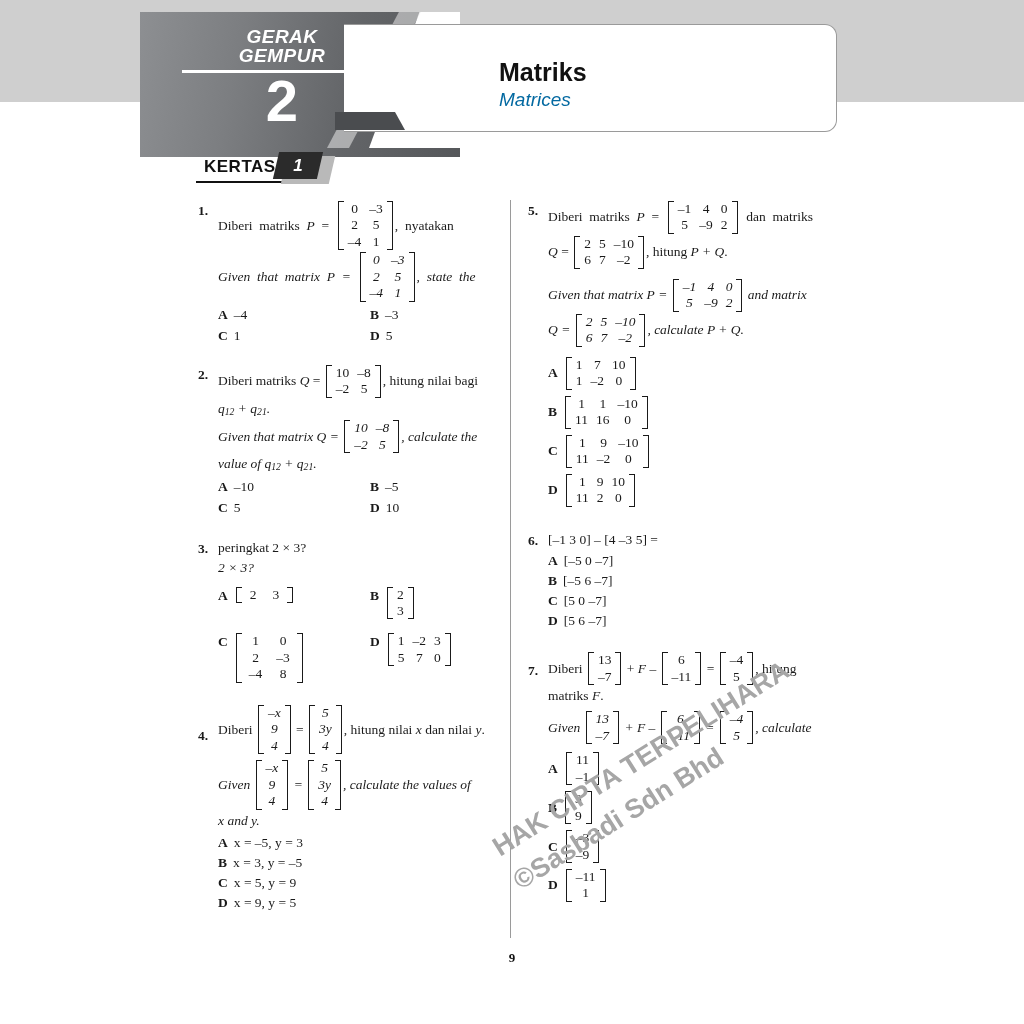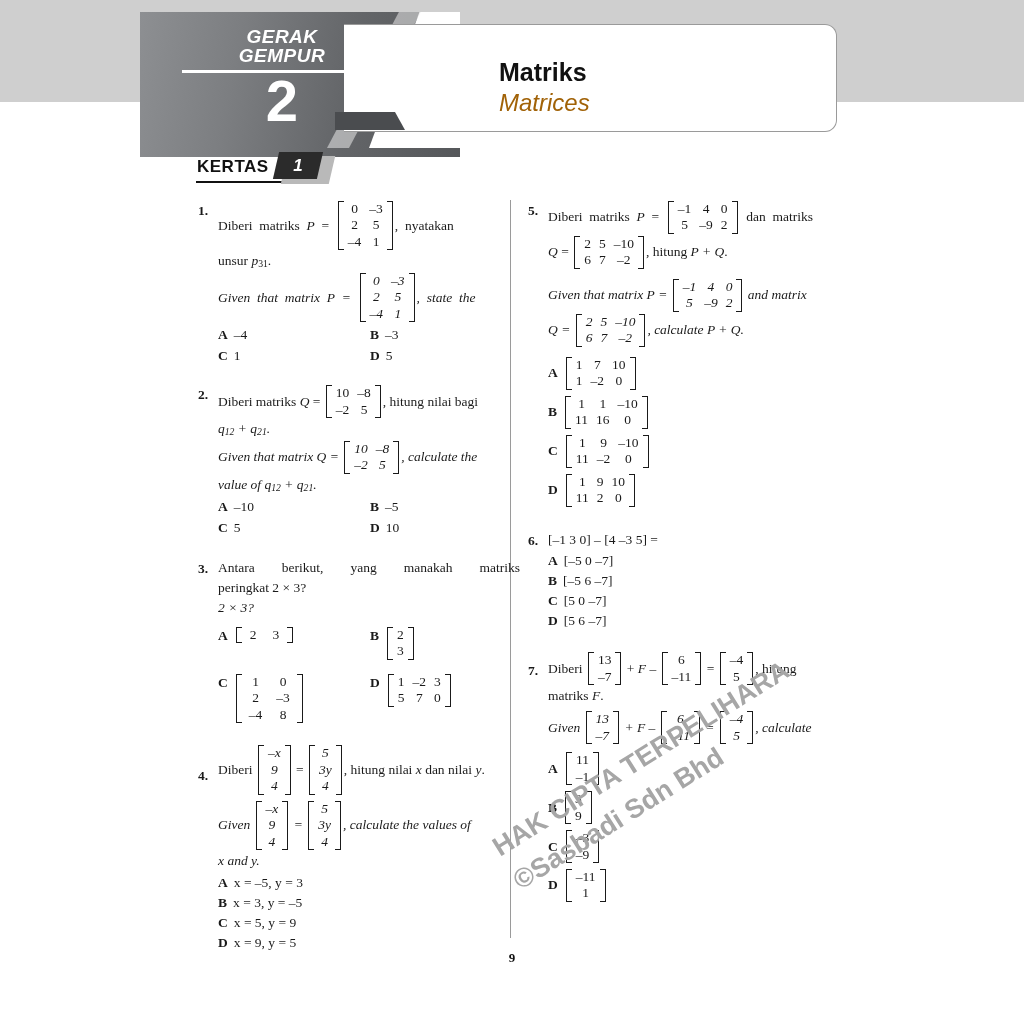--- a/index.html
+++ b/index.html
@@ -92,33 +92,33 @@
     font-family: "Liberation Sans", sans-serif;
     font-weight: bold;
     font-size: 25px;
     color: #111111;
   }
   #title-en {
     position: absolute;
     left: 155px; top: 64px;
     font-family: "Liberation Sans", sans-serif;
     font-style: italic;
-    font-size: 24px;
-    color: #a16207;
+    font-size: 19px;
+    color: #0369a1;
   }
 
   
   #kertas-banner {
     position: absolute;
     left: 196px; top: 152px;
     width: 160px; height: 34px;
   }
   #kertas-label {
     position: absolute;
-    left: 1px; top: 5px;
+    left: 8px; top: 5px;
     font-family: "Liberation Sans", sans-serif;
     font-weight: bold;
     font-size: 17px;
     letter-spacing: 0.5px;
     color: #111111;
   }
   #kertas-rule {
     position: absolute;
     left: 0; top: 29px;
     width: 122px; height: 2px;
@@ -314,23 +314,20 @@
         <span>Diberi  matriks  </span>
         <span class="italic">P</span>
         <span>  =  </span>
         <span class="mat">
           <span class="lb"></span>
           <span class="cells"><span class="mrow"><span class="mcell">0</span><span class="mcell">–3</span></span><span class="mrow"><span class="mcell">2</span><span class="mcell">5</span></span><span class="mrow"><span class="mcell">–4</span><span class="mcell">1</span></span></span>
           <span class="rb"></span>
         </span>
         <span>,  nyatakan</span>
       </div>
-      <div>
-        <span>unsur </span><span class="italic">p</span><sub>31</sub><span>.</span>
-      </div>
       <div class="inline-row italic">
         <span>Given  that  matrix  </span>
         <span>P</span>
         <span>  =  </span>
         <span class="mat">
           <span class="lb"></span>
           <span class="cells"><span class="mrow"><span class="mcell">0</span><span class="mcell">–3</span></span><span class="mrow"><span class="mcell">2</span><span class="mcell">5</span></span><span class="mrow"><span class="mcell">–4</span><span class="mcell">1</span></span></span>
           <span class="rb"></span>
         </span>
         <span>,  state  the</span>
@@ -404,21 +401,20 @@
             <span class="opt-l">D</span>
             <span class="opt-v">10</span>
           </div>
         </div>
     </div>
   </div>
 
   <div class="q" style="margin-top:20px;">
     <div class="q-num">3.</div>
     <div class="q-body">
-      <div class="just">Antara   berikut,   yang   manakah   matriks</div>
       <div>peringkat 2 × 3?</div>
       <div class="italic">2 × 3?</div>
       <div class="opt-grid" style="margin-top:8px; row-gap:12px;">
         <div class="opt">
           <span class="opt-l">A</span>
           <span class="mat">
               <span class="lb"></span>
               <span class="cells">
                 <span class="mrow">
                   <span class="mcell" style="padding: 0px 8px;">2</span>

